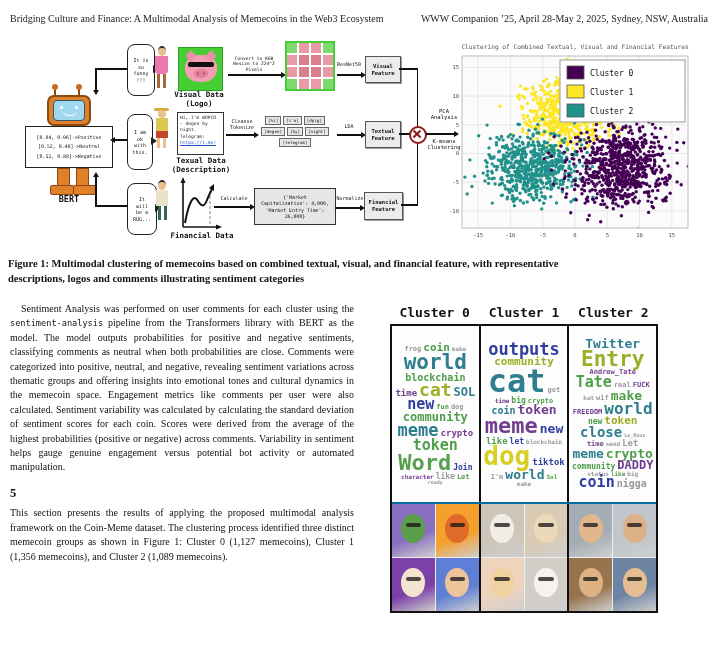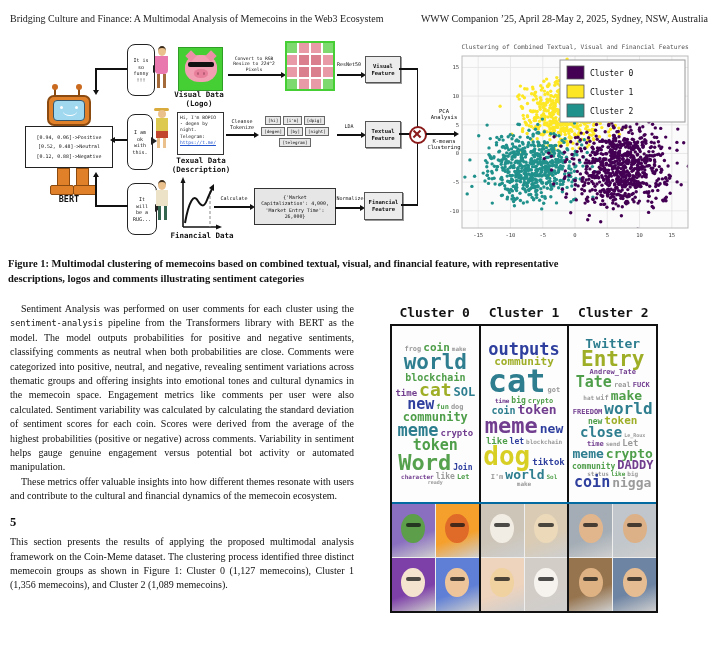--- a/index.html
+++ b/index.html
@@ -2362,21 +2362,20 @@
         <rect x="119" y="64" width="17" height="13" fill="#21918c" stroke="#555" stroke-width="0.8"></rect>
         <text x="142" y="74" font-size="8" fill="#111">Cluster 2</text>
       </svg>
   </div>
 
   <div class="fig-caption" style="left:8px;top:256px;width:694px;">Figure 1: Multimodal clustering of memecoins based on combined textual, visual, and financial feature, with representative
 descriptions, logos and comments illustrating sentiment categories</div>
 
   <div id="leftcol">
     <p class="indent"><span>Sentiment Analysis was performed on user comments for each cluster using the </span><code>sentiment-analysis</code><span> pipeline from the Transformers library with BERT as the model. The model outputs probabilities for positive and negative sentiments, classifying comments as neutral when both probabilities are close. Comments were categorized into positive, neutral, and negative, revealing sentiment variations across thematic groups and offering insights into emotional tones and cultural dynamics in the memecoin space. Engagement metrics like comments per user were also calculated. Sentiment variability was calculated by calculating the standard deviation of sentiment scores for each coin. Scores were derived from the average of the highest probabilities (positive or negative) across comments. Variability in sentiment helps gauge genuine engagement versus potential bot activity or automated manipulation.</span></p>
-    <p class="indent">These metrics offer valuable insights into how different themes resonate with users and contribute to the cultural and financial dynamics of the memecoin ecosystem.</p>
     <h2 class="section-h">
         <span>5</span>
       </h2>
     <p>This section presents the results of applying the proposed multimodal analysis framework on the Coin-Meme dataset. The clustering process identified three distinct memecoin groups as shown in Figure 1: Cluster 0 (1,127 memecoins), Cluster 1 (1,356 memecoins), and Cluster 2 (1,089 memecoins).</p>
   </div>
 
   <div id="fig2-headers">
     <span>Cluster 0</span>
     <span>Cluster 1</span>
     <span>Cluster 2</span>
@@ -2448,21 +2447,21 @@
           <span style="font-size: 6px; color: rgb(154, 154, 154);">send</span>
           <span style="font-size: 9px; color: rgb(154, 154, 154);">Let</span>
           <span style="font-size: 13px; color: rgb(46, 126, 143);">meme</span>
           <span style="font-size: 13px; color: rgb(79, 158, 74);">crypto</span>
           <span style="font-size: 8px; color: rgb(79, 158, 74);">community</span>
           <span style="font-size: 12px; color: rgb(113, 61, 143);">DADDY</span>
           <span style="font-size: 6px; color: rgb(154, 154, 154);">status</span>
           <span style="font-size: 6px; color: rgb(79, 158, 74);">like</span>
           <span style="font-size: 6px; color: rgb(154, 154, 154);">big</span>
           <span style="font-size: 15px; color: rgb(47, 63, 158);">coin</span>
-          <span style="font-size: 13px; color: rgb(154, 154, 154);">nigga</span>
+          <span style="font-size: 10px; color: rgb(154, 154, 154);">nigga</span>
         </div>
     </div>
     <div id="meme-row">
         <div class="meme-group">
           <div class="meme-tile" style="background: linear-gradient(160deg, rgb(138, 111, 192) 60%, rgba(0, 0, 0, 0.133));">
             <div class="meme-face" style="background: rgb(92, 158, 74);"></div>
           </div>
           <div class="meme-tile" style="background: linear-gradient(160deg, rgb(245, 160, 45) 60%, rgba(0, 0, 0, 0.133));">
             <div class="meme-face" style="background: rgb(224, 106, 40);"></div>
           </div>

